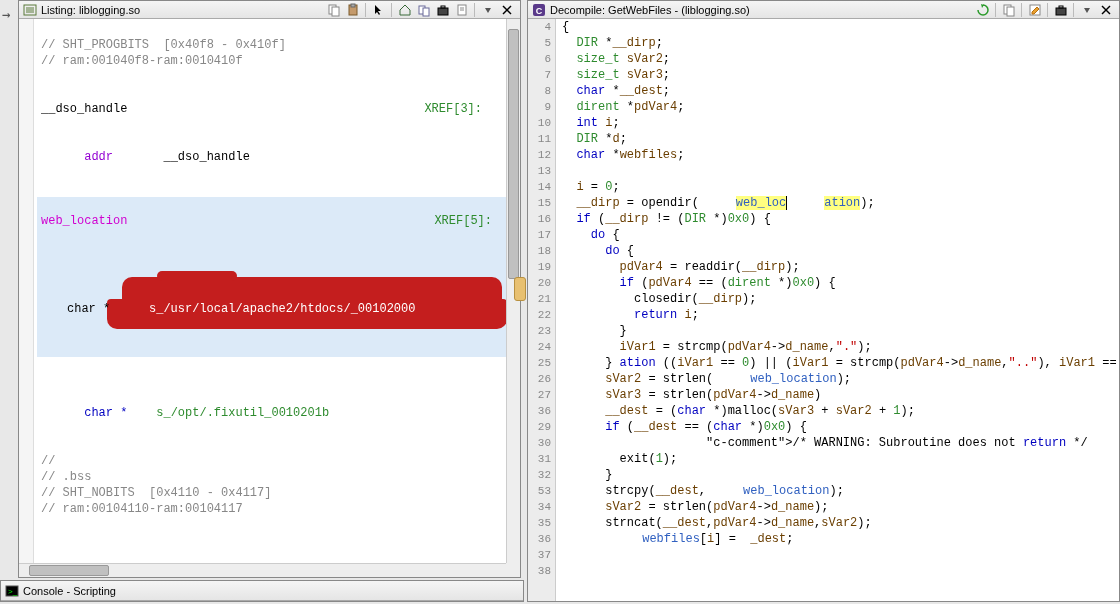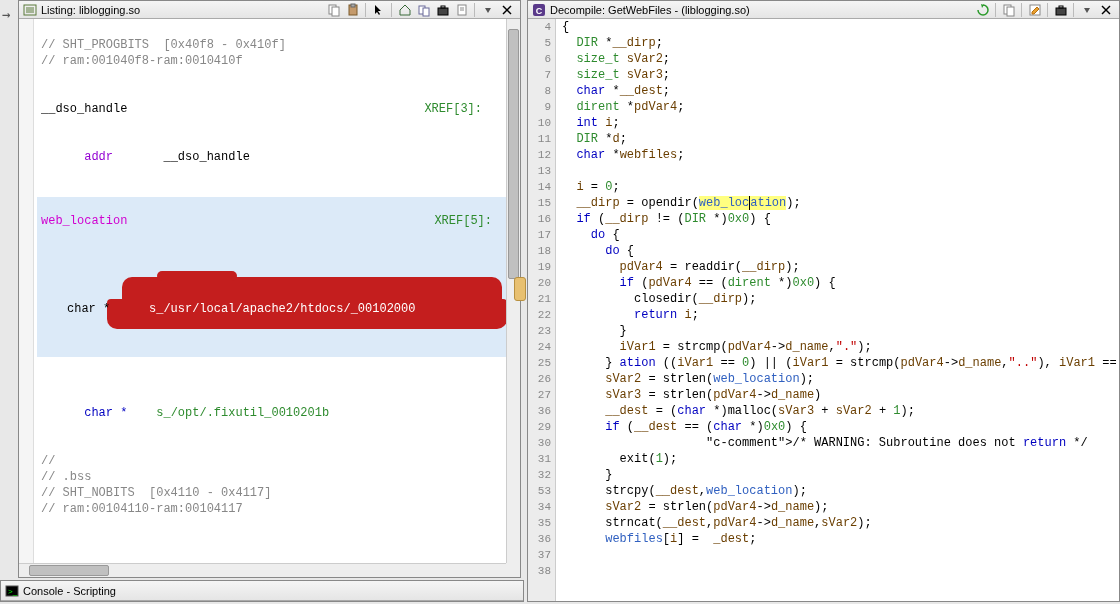--- a/index.html
+++ b/index.html
@@ -42,21 +42,21 @@
   .decomp-body { position: absolute; left: 0; top: 0; right: 0; bottom: 0; overflow: hidden; }
   .decomp-gutter { position: absolute; left: 0; top: 0; width: 28px; bottom: 0; background: #ececec; border-right: 1px solid #ccc; text-align: right; color: #888; font-size: 11px; line-height: 16px; padding-right: 4px; }
   .decomp-gutter div { height: 16px; }
   .decomp-lines { position: absolute; left: 28px; top: 0; right: 0; bottom: 0; }
   .decomp-lines .ln { height: 16px; white-space: pre; padding-left: 6px; }
   .c-kw { color: #0000c0; }
   .c-type { color: #2e8b2e; }
   .c-var { color: #6a3e00; }
   .c-str { color: #c00000; }
   .c-num { color: #2e8b2e; }
-  .c-glob { color: #3060c0; }
+  .c-glob { color: #3060c0; margin-left: 37px; }
   .hilite { background: #ffff80; }
   .caret { border-left: 1px solid #000; display: inline-block; height: 14px; vertical-align: middle; }
   
   .arrow-left { position: absolute; left: 2px; top: 6px; font-size: 14px; color: #555; }
   
   svg.ico { width: 14px; height: 14px; }
 </style>
 </head>
 <body>
 

